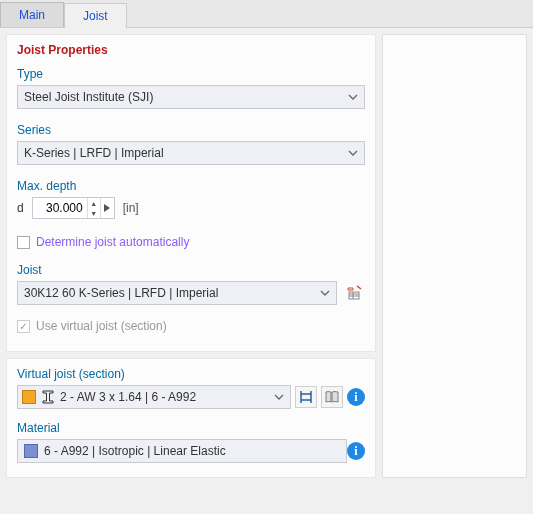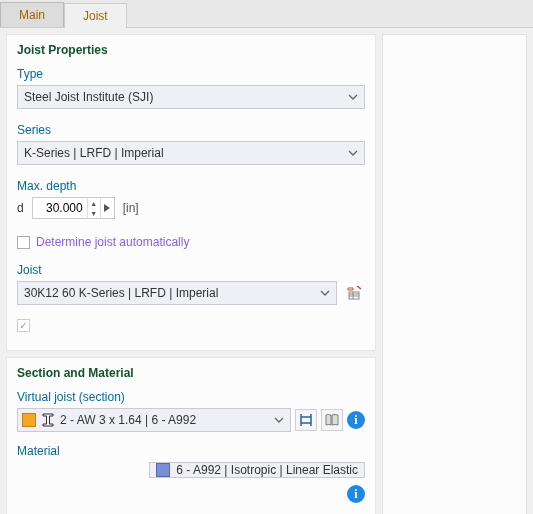--- a/index.html
+++ b/index.html
@@ -19,21 +19,21 @@
       padding-top: 2px;
     }
     .tab {
       padding: 5px 18px;
       background: #dcdcdc;
       border: 1px solid #bbb;
       border-bottom: none;
       margin-right: 0;
       cursor: pointer;
       font-size: 12px;
-      color: #a16207;
+      color: #1d4ed8;
     }
     .tab.active {
       background: #f0f0f0;
       border-color: #ccc;
       position: relative;
       top: 1px;
     }
     .content {
       display: flex;
       gap: 6px;
@@ -50,21 +50,21 @@
       background: #fcfcfc;
       border: 1px solid #e0e0e0;
       min-height: 300px;
     }
     .panel {
       background: #fcfcfc;
       border: 1px solid #e6e6e6;
       padding: 8px 10px 14px 10px;
     }
     .panel-title {
-      color: #14532d;
+      color: #b91c1c;
       font-weight: 600;
       font-size: 12px;
       margin-bottom: 10px;
     }
     .field-label {
       font-size: 12px;
       color: #0369a1;
       margin-bottom: 4px;
     }
     .select-row {
@@ -207,23 +207,22 @@
     }
     .swatch.orange { background: #f5a623; border: 1px solid #c77f10;}
     .swatch.blue { background: #7a8fd4; border: 1px solid #5568b0;}
     .ibeam-icon {
       width: 12px;
       height: 14px;
       flex-shrink: 0;
     }
     .material-row {
       display: flex;
-      gap: 7px;
-      align-items: flex-end;
-      flex-direction: column;
+      gap: 0;
+      align-items: center;
     }
     .material-box {
       flex: 1;
       height: 24px;
       background: #eef0f5;
       border: 1px solid #c9c9d2;
       display: flex;
       align-items: center;
       padding: 0 6px;
       gap: 6px;
@@ -320,25 +319,25 @@
             <rect x="3" y="7" width="10" height="7" fill="#fff" stroke="#888" stroke-width="1"></rect>
             <line x1="3" y1="9" x2="13" y2="9" stroke="#888"></line>
             <line x1="3" y1="11" x2="13" y2="11" stroke="#888"></line>
             <line x1="7" y1="7" x2="7" y2="14" stroke="#888"></line>
           </svg>
         </div>
       </div>
 
       <div class="check-row" style="margin-bottom:4px;">
         <div class="checkbox checked disabled"></div>
+        <span class="check-label disabled">Use virtual joist (section)</span>
       </div>
     </div>
 
     <div class="panel">
-      <div class="panel-title">Section and Material</div>
 
       <div class="field-label">Virtual joist (section)</div>
       <div class="section-row">
         <div class="section-select">
           <div class="swatch orange"></div>
           <svg class="ibeam-icon" viewBox="0 0 12 14">
             <path d="M1 1 L11 1 L11 3 L7.5 3 L7.5 11 L11 11 L11 13 L1 13 L1 11 L4.5 11 L4.5 3 L1 3 Z" fill="none" stroke="#333" stroke-width="1"></path>
           </svg>
           <span>2 - AW 3 x 1.64 | 6 - A992</span>
           <span class="chev">

